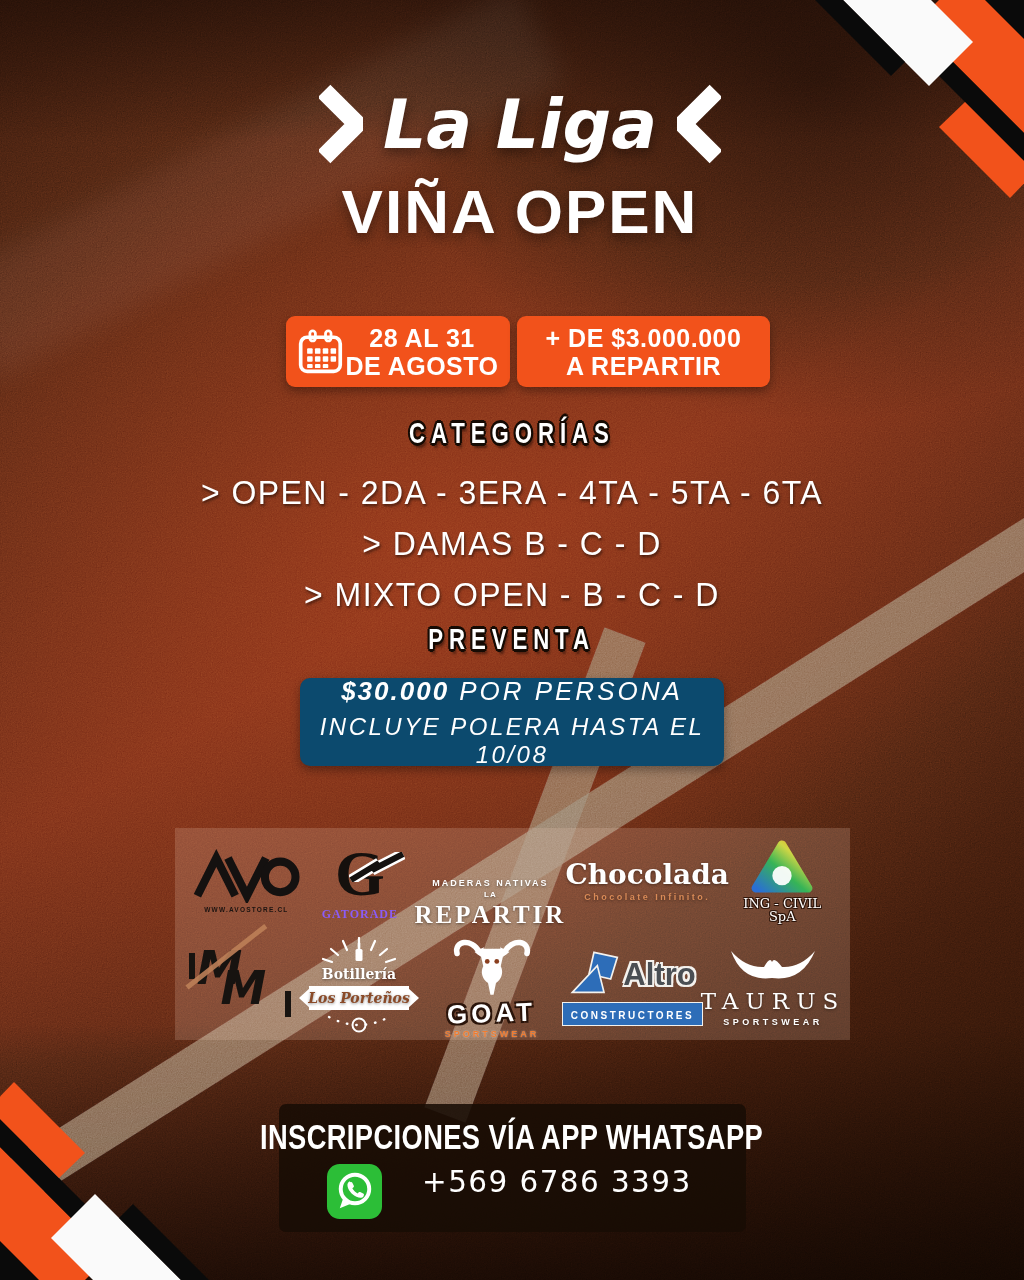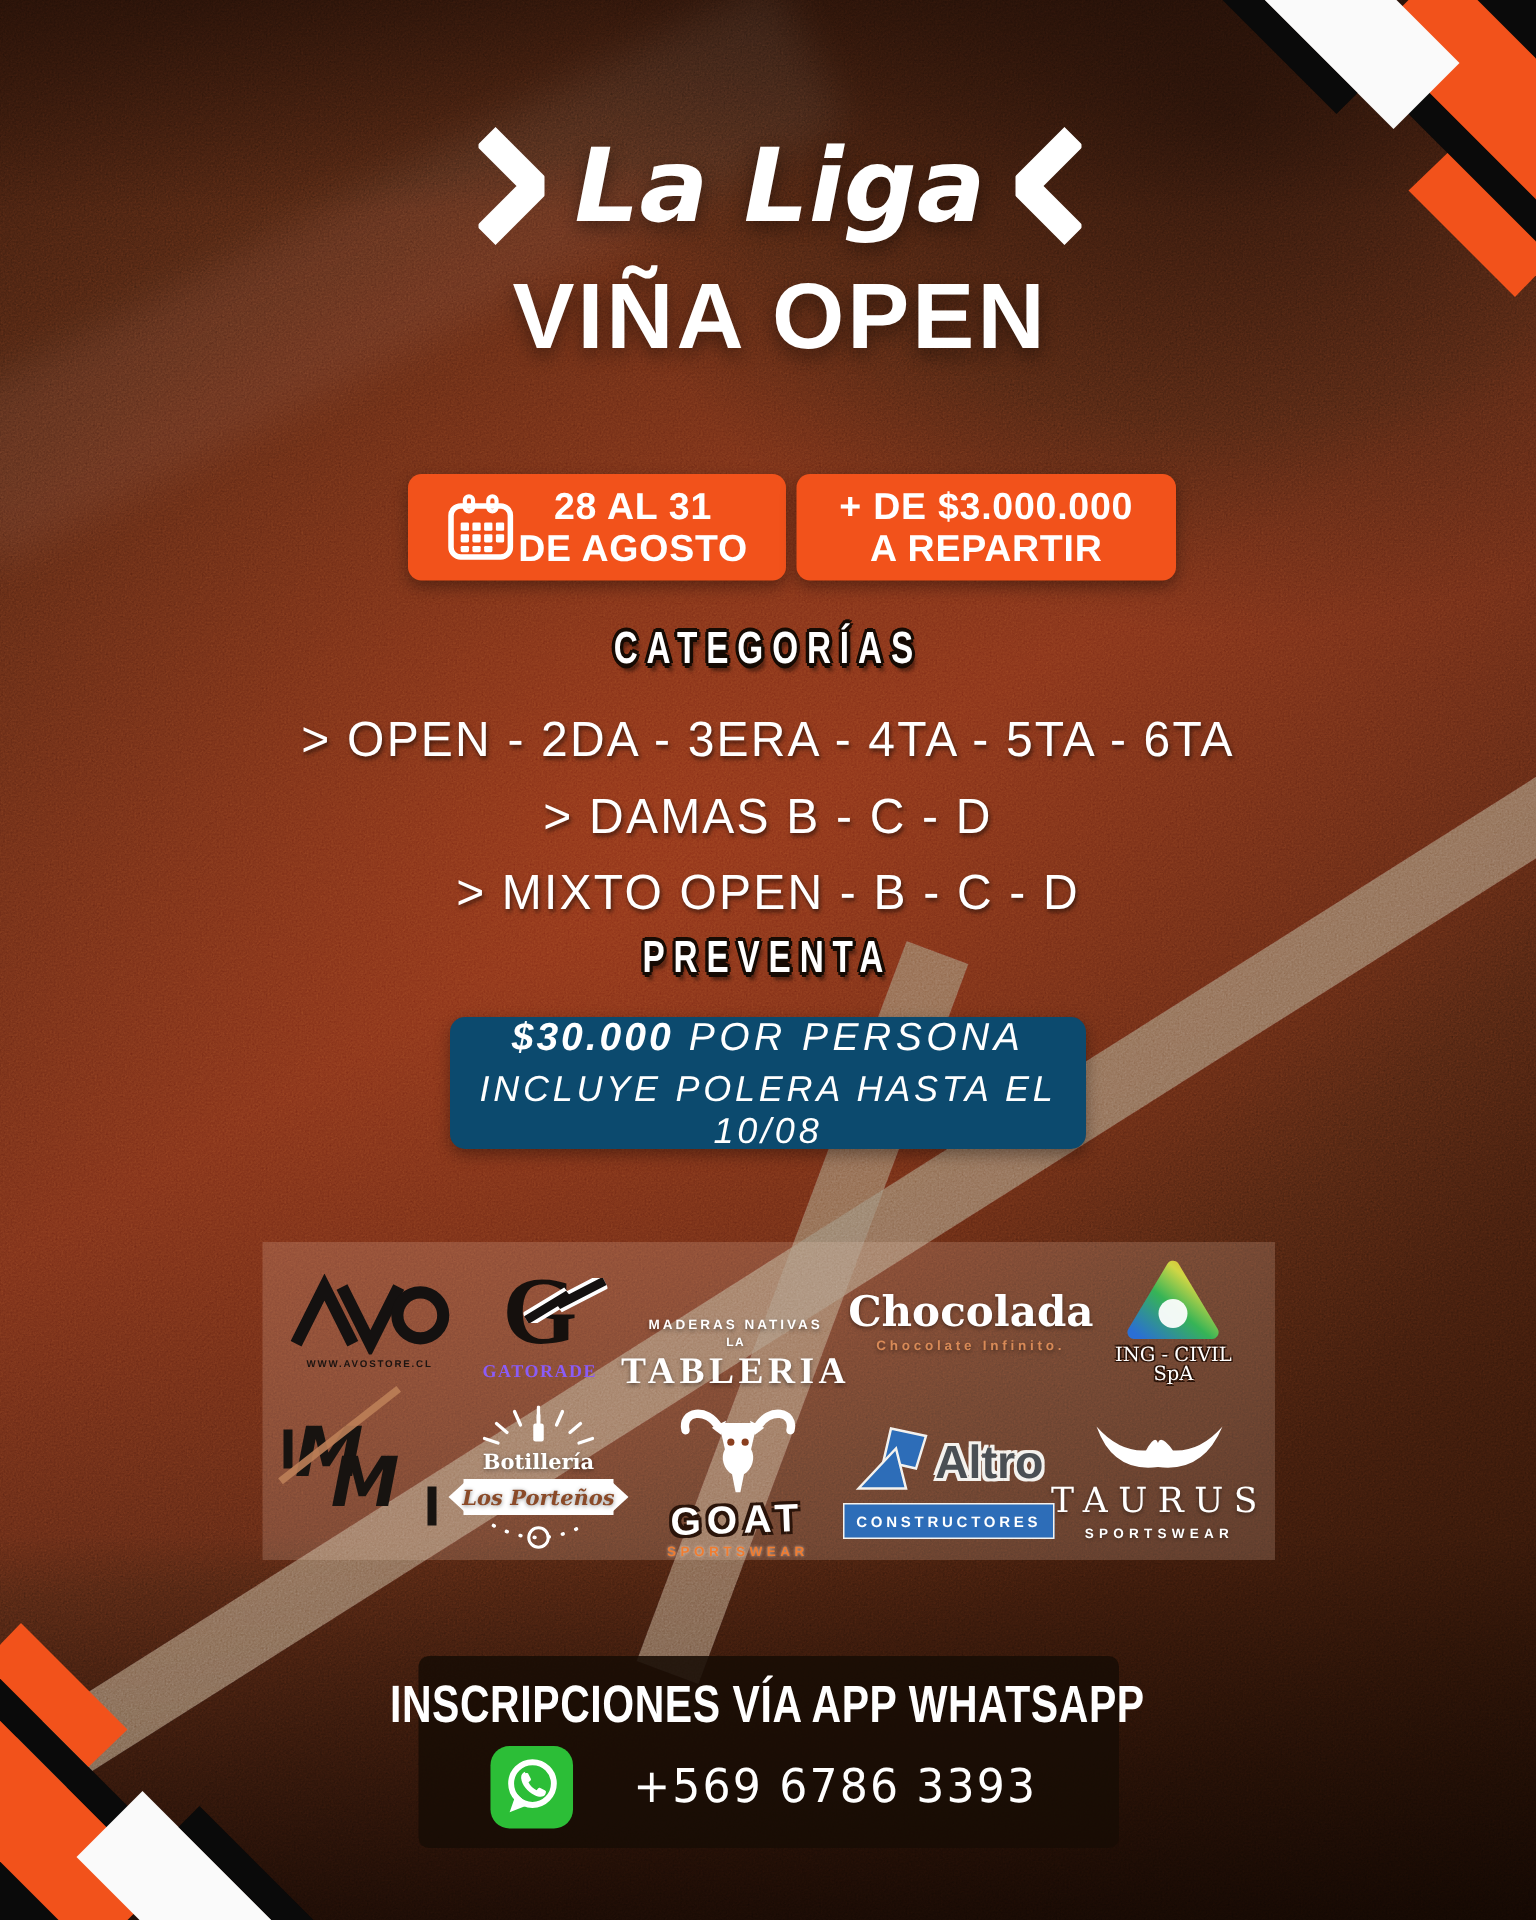--- a/index.html
+++ b/index.html
@@ -20,21 +20,21 @@
   .brand{position:absolute;top:78px;left:16px;right:0;text-align:center;}
   .brand-row{display:flex;align-items:center;justify-content:center;gap:20px;height:92px;}
   .brand-title{font-family:"DejaVu Sans",sans-serif;font-style:italic;font-weight:bold;
     font-size:68px;letter-spacing:0px;text-shadow:0 5px 12px rgba(0,0,0,.40);}
   .brand-sub{margin-top:6px;font-weight:bold;font-size:62px;letter-spacing:2px;
     text-shadow:0 5px 12px rgba(0,0,0,.40);}
   
   .badges{position:absolute;top:316px;left:0;width:100%;display:flex;justify-content:center;gap:7px;}
   .badge{height:71px;border-radius:9px;background:#F2521B;display:flex;align-items:center;
     justify-content:center;box-shadow:0 4px 10px rgba(0,0,0,.35);}
-  .badge-dates{width:252px;gap:2px;margin-left:32px;}
+  .badge-dates{width:224px;gap:2px;margin-left:32px;}
   .badge-prize{width:253px;}
   .badge-lines{text-align:center;font-weight:bold;font-size:25px;line-height:1.12;letter-spacing:.5px;}
   .badge-lines span{display:block;}
   
   .section-heading{margin:0;text-align:center;font-size:30px;font-weight:bold;color:#fff;}
   .squeeze{display:inline-block;transform:scaleX(.74);transform-origin:center;letter-spacing:8px;
     text-shadow:-2px -2px 0 #160b04,2px -2px 0 #160b04,-2px 2px 0 #160b04,2px 2px 0 #160b04,
       -3px 0 0 #160b04,3px 0 0 #160b04,0 -3px 0 #160b04,0 3px 0 #160b04,3px 5px 3px rgba(0,0,0,.45);}
   
   .categories{position:absolute;top:416px;left:0;width:100%;text-align:center;}
@@ -87,21 +87,21 @@
     text-shadow:-2px -2px 0 #f4f2ee,2px -2px 0 #f4f2ee,-2px 2px 0 #f4f2ee,2px 2px 0 #f4f2ee;}
   .altro-bar{margin-top:2px;background:#2d6db8;padding:3px 8px;border:1px solid #f4f2ee;}
   .altro-bar span{font-size:10px;font-weight:bold;letter-spacing:2.5px;color:#fff;}
   .taurus-name{margin-top:4px;font-family:"DejaVu Serif",serif;font-size:23px;letter-spacing:7px;}
   .taurus-sub{margin-top:5px;font-size:9px;font-weight:bold;letter-spacing:3.5px;}
   
   .contact{position:absolute;top:1104px;left:0;width:100%;}
   .contact-box{width:467px;height:128px;margin:0 auto;background:rgba(24,12,5,.88);border-radius:7px;
     display:flex;flex-direction:column;align-items:center;justify-content:center;gap:6px;}
   .contact-line{font-weight:bold;font-size:35px;transform:scaleX(.78);letter-spacing:0.5px;white-space:nowrap;}
-  .phone-row{display:flex;align-items:center;gap:32px;}
+  .phone-row{display:flex;gap:32px;}
   .phone-num{font-family:"DejaVu Sans",sans-serif;font-size:31px;letter-spacing:1.5px;transform:scaleX(.95);}
 </style>
 </head>
 <body>
 
 <div class="poster">
 
   <div class="bg-base"></div>
 
   <svg class="court-svg" width="1024" height="1280" viewBox="0 0 1024 1280">
@@ -220,21 +220,21 @@
             <span class="g-letter">G<svg class="g-bolt" width="56" height="30" viewBox="0 0 56 30">
               <path d="M2 28 L30 11 L23 18 L54 2" fill="none" stroke="#fff" stroke-width="11"></path>
               <path d="M2 28 L30 11 L23 18 L54 2" fill="none" stroke="#141110" stroke-width="6"></path>
             </svg></span>
             <span class="g-word">GATORADE</span>
           </div>
 
           <div class="logo white-logo" style="width:150px">
             <span class="tab-top">MADERAS NATIVAS</span>
             <span class="tab-la">LA</span>
-            <span class="tab-name">TABLERIA</span>
+            <span class="tab-name">REPARTIR</span>
           </div>
 
           <div class="logo white-logo" style="width:165px">
             <span class="choc-name">Chocolada</span>
             <span class="choc-sub">Chocolate Infinito.</span>
           </div>
 
           <div class="logo" style="width:115px">
             <svg width="62" height="56" viewBox="0 0 64 58">
               <defs>

